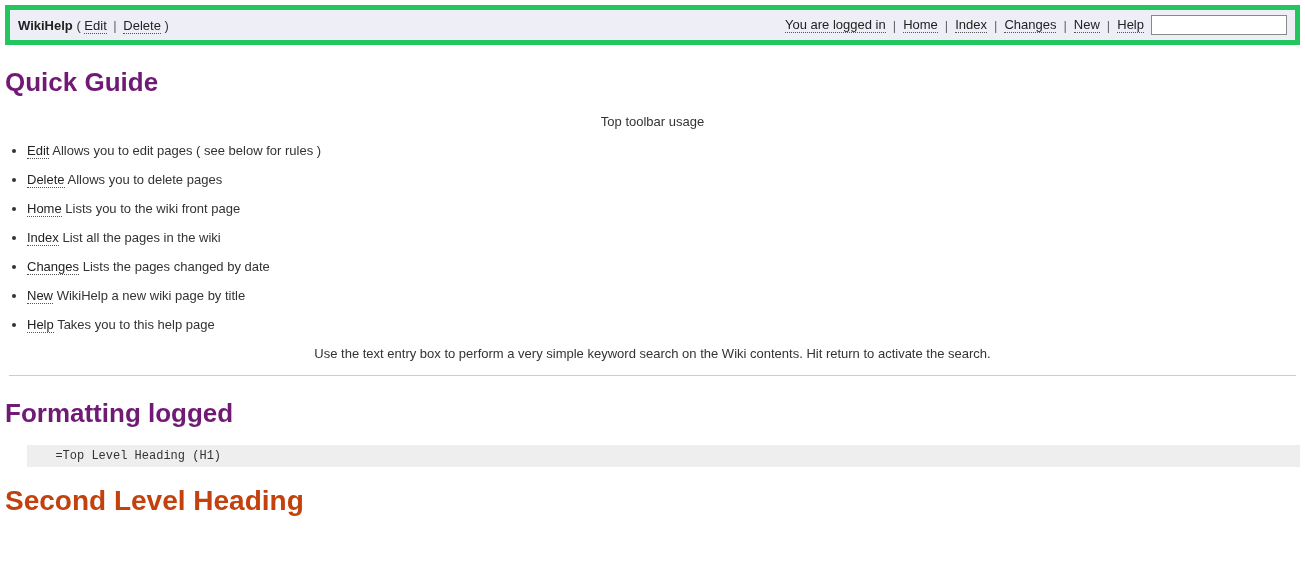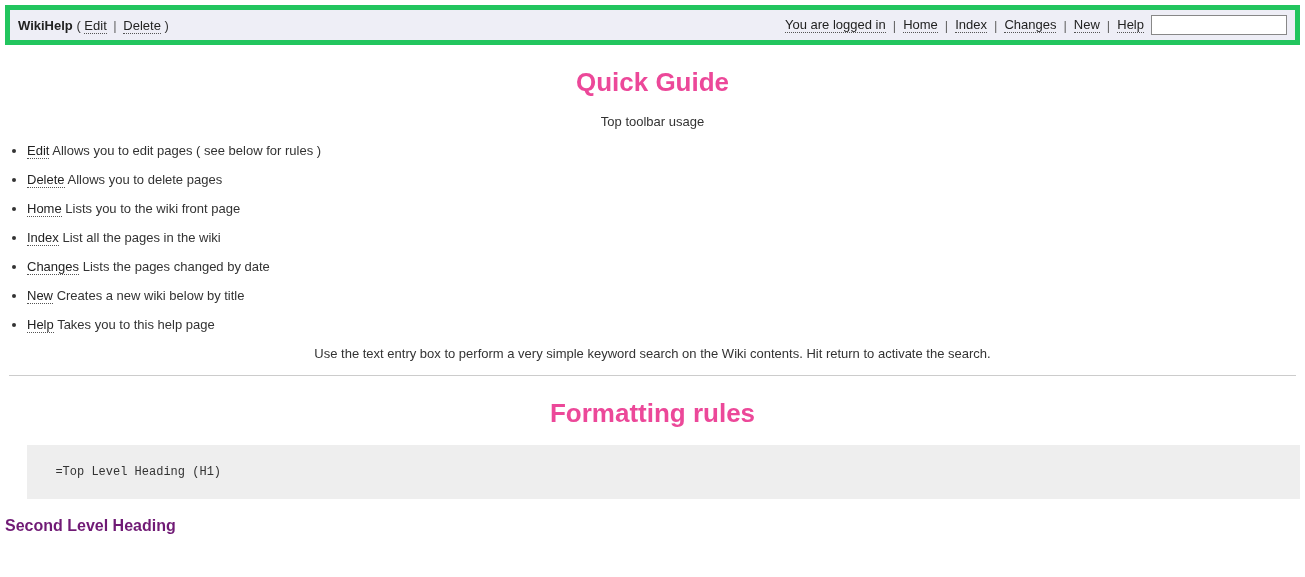--- a/index.html
+++ b/index.html
@@ -45,45 +45,44 @@
     border: 1px solid #888;
     background: #fff;
     margin-left: 3px;
   }
   .content {
     padding: 0 0 10px 0;
   }
   h1 {
     font-family: Verdana, Arial, sans-serif;
     font-weight: bold;
-    color: #ec4899;
+    color: #701a75;
     font-size: 26px;
     margin: 22px 0 16px 0;
-    text-align: center;
   }
   h2 {
     font-family: Verdana, Arial, sans-serif;
     font-weight: bold;
-    color: #701a75;
-    font-size: 16px;
+    color: #c2410c;
+    font-size: 28px;
     margin: 18px 0 10px 0;
   }
   p { margin: 10px 0; text-align: center; }
   ul { margin: 8px 0 12px 22px; padding: 0; }
   li { margin: 14px 0; list-style-type: disc; }
   hr {
     border: none;
     border-top: 1px solid #ccc;
     margin: 14px 4px;
   }
   pre.code {
     background: #eeeeee;
     font-family: "Courier New", monospace;
     font-size: 12px;
-    padding: 20px 14px;
+    padding: 4px 14px;
     margin: 6px 0 10px 22px;
     white-space: pre;
   }
 </style>
 </head>
 <body>
 
 <div class="topbar">
   <div class="left">
     <span class="title">WikiHelp</span><span> ( </span><a class="dotlink">Edit</a><span class="sep"> | </span><a class="dotlink">Delete</a><span> )</span>
@@ -106,21 +105,21 @@
 
 <div class="content">
   <h1>Quick Guide</h1>
   <p>Top toolbar usage</p>
   <ul>
     <li><a class="dotlink">Edit</a><span> Allows you to edit pages ( see below for rules )</span></li>
     <li><a class="dotlink">Delete</a><span> Allows you to delete pages</span></li>
     <li><a class="dotlink">Home</a><span> Lists you to the wiki front page</span></li>
     <li><a class="dotlink">Index</a><span> List all the pages in the wiki</span></li>
     <li><a class="dotlink">Changes</a><span> Lists the pages changed by date</span></li>
-    <li><a class="dotlink">New</a><span> Creates a new wiki below by title</span></li>
+    <li><a class="dotlink">New</a><span> WikiHelp a new wiki page by title</span></li>
     <li><a class="dotlink">Help</a><span> Takes you to this help page</span></li>
   </ul>
   <p>Use the text entry box to perform a very simple keyword search on the Wiki contents. Hit return to activate the search.</p>
   <hr>
-  <h1>Formatting rules</h1>
+  <h1>Formatting logged</h1>
   <pre class="code">  =Top Level Heading (H1)</pre>
   <h2>Second Level Heading</h2>
 </div>
 
 </body></html>

